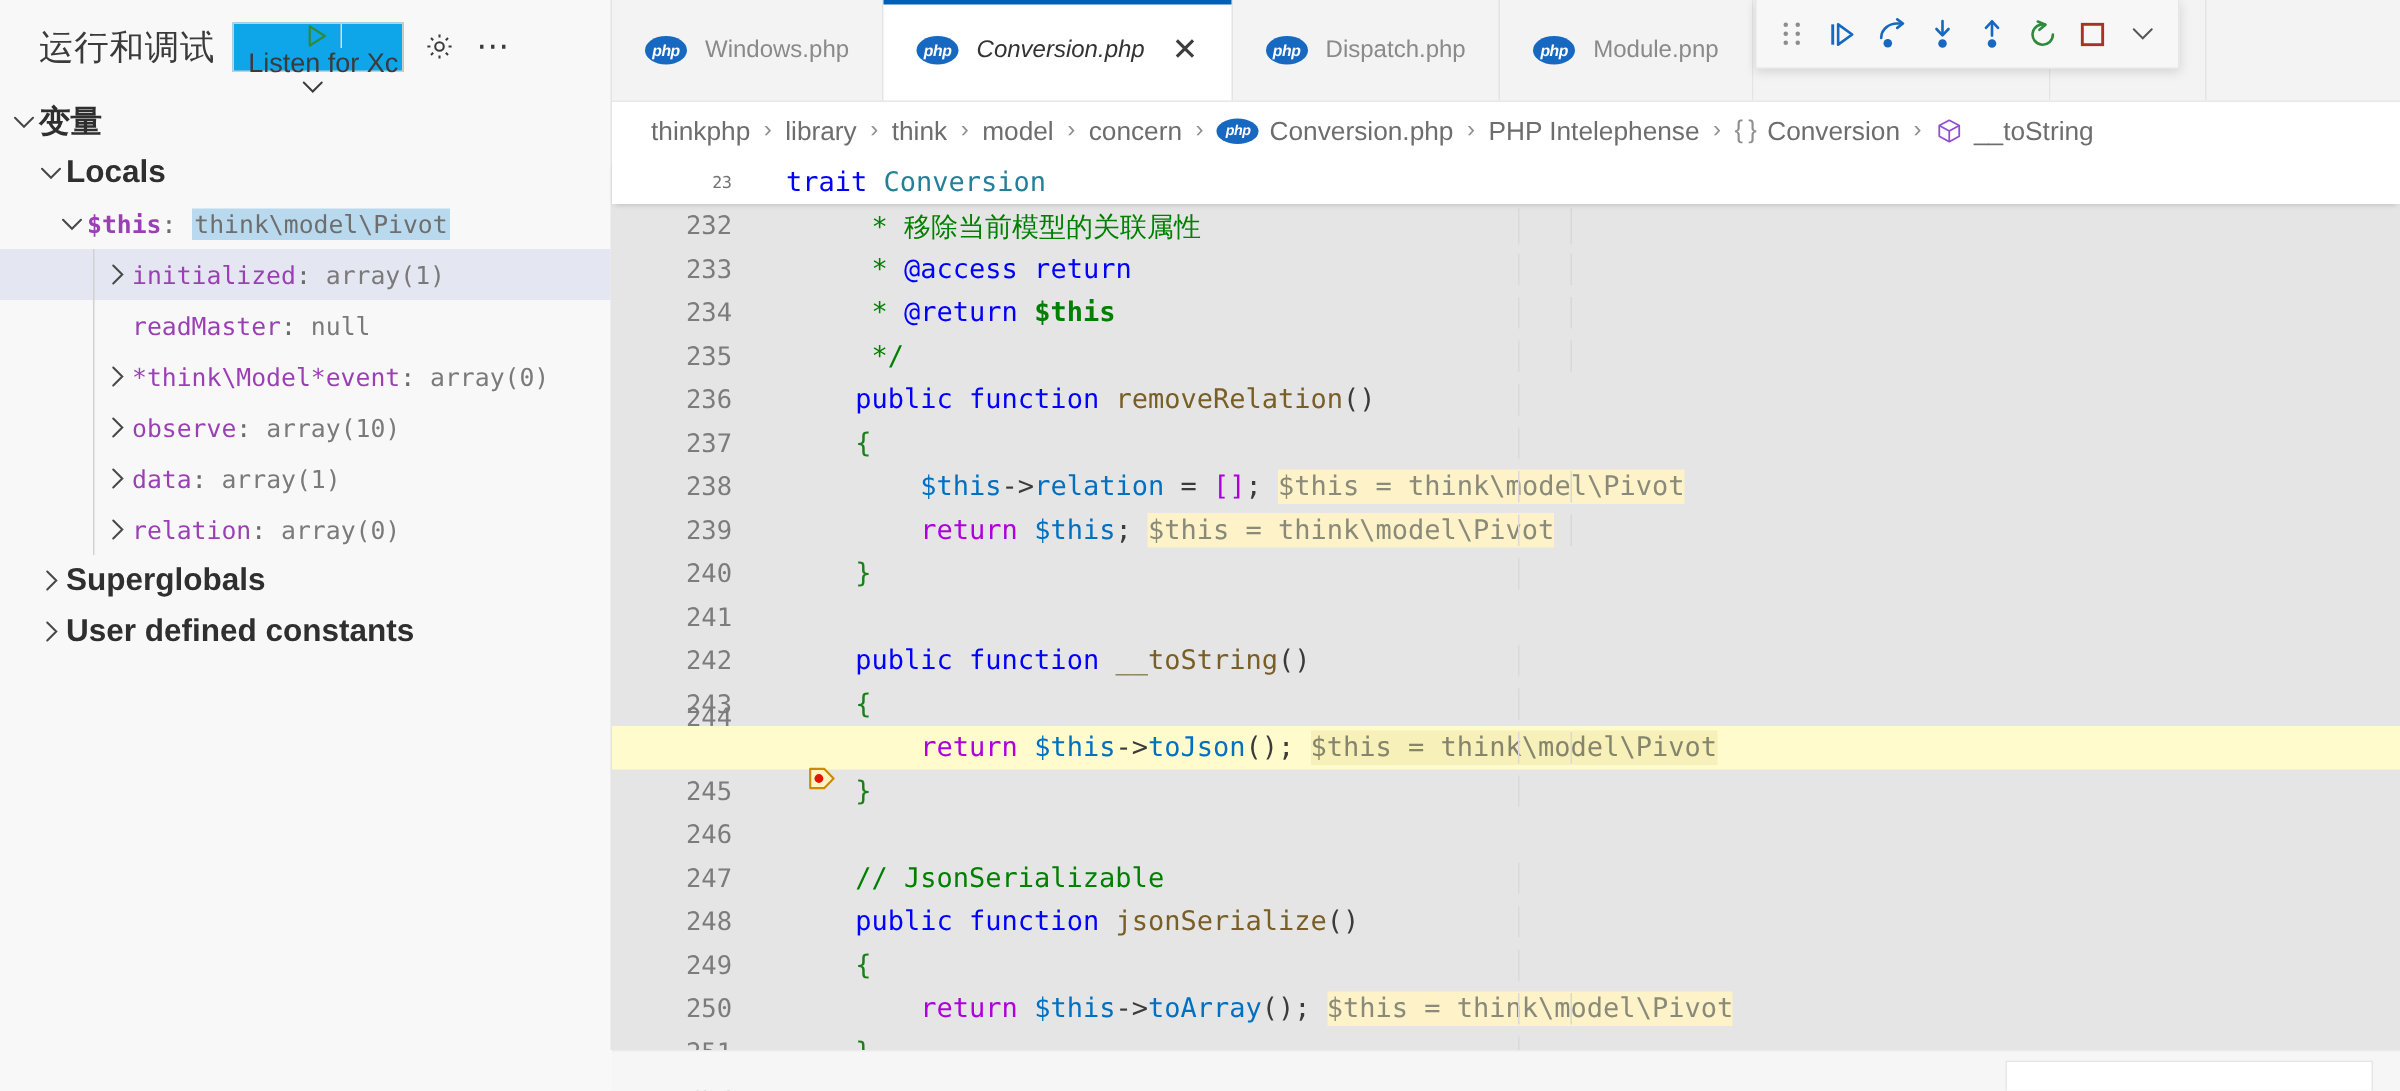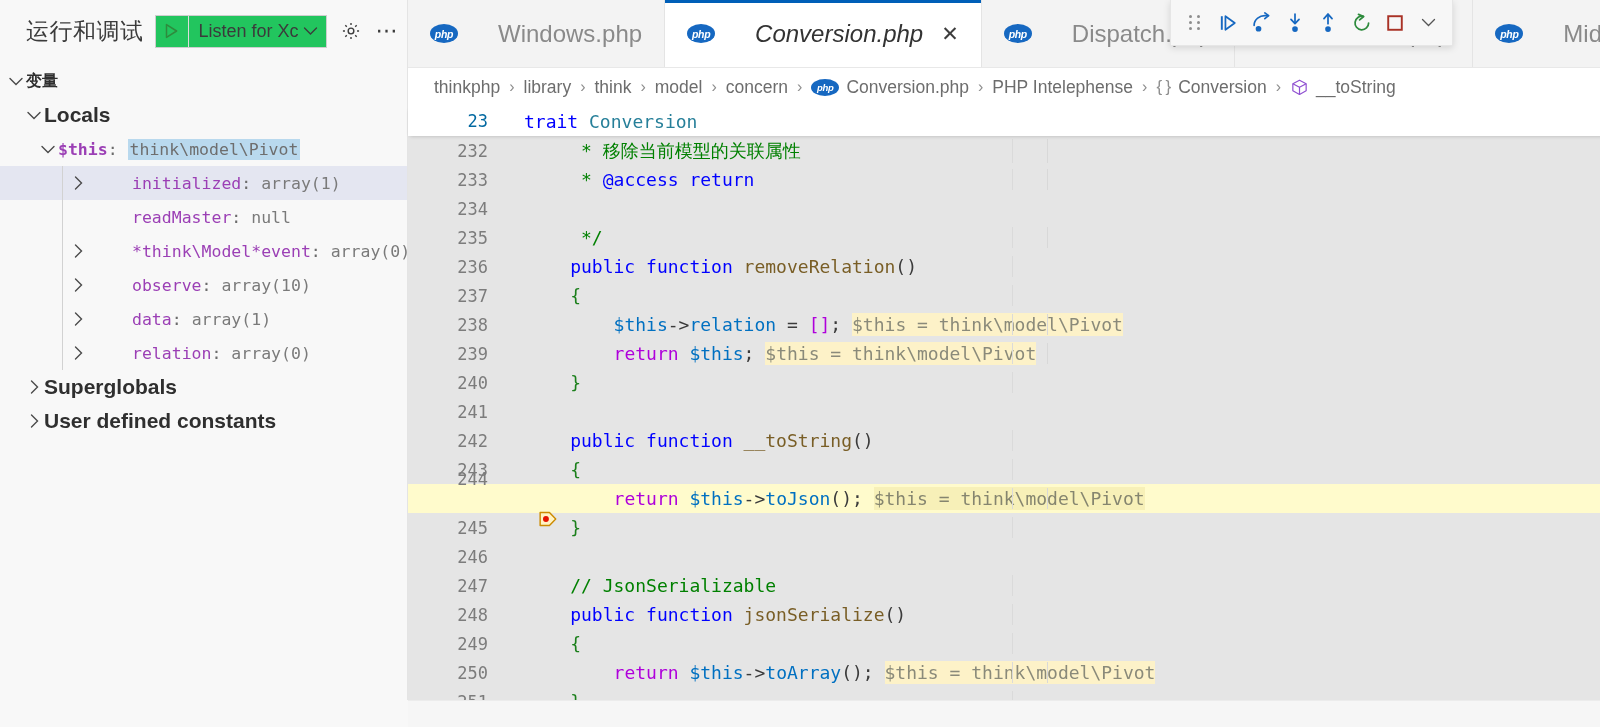--- a/index.html
+++ b/index.html
@@ -30,21 +30,22 @@
   #run-debug-title {
     font-size: 23px;
     color: #3b3b3b;
     letter-spacing: 0.5px;
     white-space: nowrap;
   }
   .launch-box {
     display: flex; align-items: center;
     height: 33px;
     border: 1px solid #cecece;
-    background: #22c55e;
+    background: #0ea5e9;
+    flex-direction: column;
   }
   .launch-play {
     width: 33px; height: 31px;
     display: flex; align-items: center; justify-content: center;
     border-right: 1px solid #dcdcdc;
   }
   .launch-label {
     font-size: 18px; color: #3b3b3b;
     padding: 0 2px 0 10px; white-space: nowrap;
   }
@@ -70,21 +71,21 @@
   .twisty {
     width: 20px; display:inline-flex; align-items:center; justify-content:center;
     color:#5a5a5a; flex: 0 0 20px;
   }
   .twisty.empty { visibility: hidden; }
   .tree-label-bold {
     font-weight: bold; color: #2f2f2f; font-size: 21px;
     font-family: "Liberation Sans", sans-serif;
   }
   .tree-mono { font-family: "DejaVu Sans Mono", monospace; font-size: 16.5px; }
-  .vname { color: #9b3fb5; margin-left: 44px; }
+  .vname { color: #9b3fb5; }
   .vname-b { color: #9b3fb5; font-weight: bold; }
   .vsep  { color: #6b6b6b; }
   .vval  { color: #7a7a7a; }
   .vval-sel { color: #6e6e6e; background:#b9d9ee; padding: 1px 2px; }
   .vline {
     position: absolute; left: 62px; top: 0; bottom: 0;
     width: 1px; background: #d2d2d2;
   }
 
   
@@ -99,21 +100,21 @@
   }
   .tab {
     display: flex; align-items: center; gap: 12px;
     padding: 0 22px;
     border-right: 1px solid #e4e4e4;
     background: #f3f3f3;
     position: relative;
     flex: 0 0 auto;
   }
   .tab .tab-name {
-    font-size: 24px; color: #8a8a8a; white-space: nowrap; margin-left: 28px;
+    font-size: 16px; color: #8a8a8a; white-space: nowrap;
   }
   .tab.active { background: #ffffff; }
   .tab.active .tab-name { color: #333333; font-style: italic; }
   .tab.active::before {
     content:""; position:absolute; left:0; right:0; top:0; height:3px; background:#005fb8;
   }
   .tab .tab-close {
     font-size: 21px; color: #3d3d3d; margin-left: 6px; line-height: 1;
   }
   .php-badge {
@@ -158,21 +159,21 @@
   
   #sticky {
     height: 30px;
     background: #ffffff;
     display:flex; align-items:center;
     font-family: "DejaVu Sans Mono", monospace;
     font-size: 18px;
     box-shadow: 0 2px 4px -2px rgba(0,0,0,0.22);
     position: relative; z-index: 20;
   }
-  #sticky .ln { width: 94px; text-align: right; color:#0369a1; padding-right: 14px; font-size:17px;}
+  #sticky .ln { width: 94px; text-align: right; color:#737373; padding-right: 14px; font-size:11px;}
   #sticky .code { padding-left: 22px; }
 
   
   #code-scroll {
     position: absolute; top: 136px; left: 0; right: 0; bottom: 0;
     background: #e5e5e5; overflow: hidden;
   }
   .cline {
     height: 29px; display:flex; align-items:center;
     font-family: "DejaVu Sans Mono", monospace;
@@ -266,21 +267,21 @@
     </div>
 
     <div id="var-tree">
 
       <div class="tree-row indent0">
         <span class="twisty">
           <svg width="14" height="9" viewBox="0 0 14 9">
               <path d="M1 1.5 L7 7.5 L13 1.5" fill="none" stroke="#4a4a4a" stroke-width="1.4" stroke-linecap="round"></path>
             </svg>
         </span>
-        <span class="tree-label-bold" style="font-size:16px">变量</span>
+        <span class="tree-label-bold" style="font-size:21px">变量</span>
       </div>
 
       <div class="tree-row indent1">
         <span class="twisty">
           <svg width="14" height="9" viewBox="0 0 14 9">
               <path d="M1 1.5 L7 7.5 L13 1.5" fill="none" stroke="#4a4a4a" stroke-width="1.4" stroke-linecap="round"></path>
             </svg>
         </span>
         <span class="tree-label-bold">Locals</span>
       </div>
@@ -537,20 +538,21 @@
         <span class="codetext"><span class="indentguide"></span><span class="indentguide2"></span><span class="t-plain">      </span><span class="t-doc">* 移除当前模型的关联属性</span></span>
       </div>
 
       <div class="cline">
         <span class="gutter">233</span>
         <span class="codetext"><span class="indentguide"></span><span class="indentguide2"></span><span class="t-plain">      </span><span class="t-doc">* </span><span class="t-docTag">@access return</span></span>
       </div>
 
       <div class="cline">
         <span class="gutter">234</span>
+        <span class="codetext"><span class="indentguide"></span><span class="indentguide2"></span><span class="t-plain">      </span><span class="t-doc">* </span><span class="t-docTag">@return </span><span class="t-docVar">$this</span></span>
       </div>
 
       <div class="cline">
         <span class="gutter">235</span>
         <span class="codetext"><span class="indentguide"></span><span class="indentguide2"></span><span class="t-plain">      </span><span class="t-doc">*/</span></span>
       </div>
 
       <div class="cline">
         <span class="gutter">236</span>
         <span class="codetext"><span class="indentguide"></span><span class="t-plain">     </span><span class="t-key">public</span> <span class="t-key">function</span> <span class="t-fn">removeRelation</span><span class="t-punct">()</span></span>

